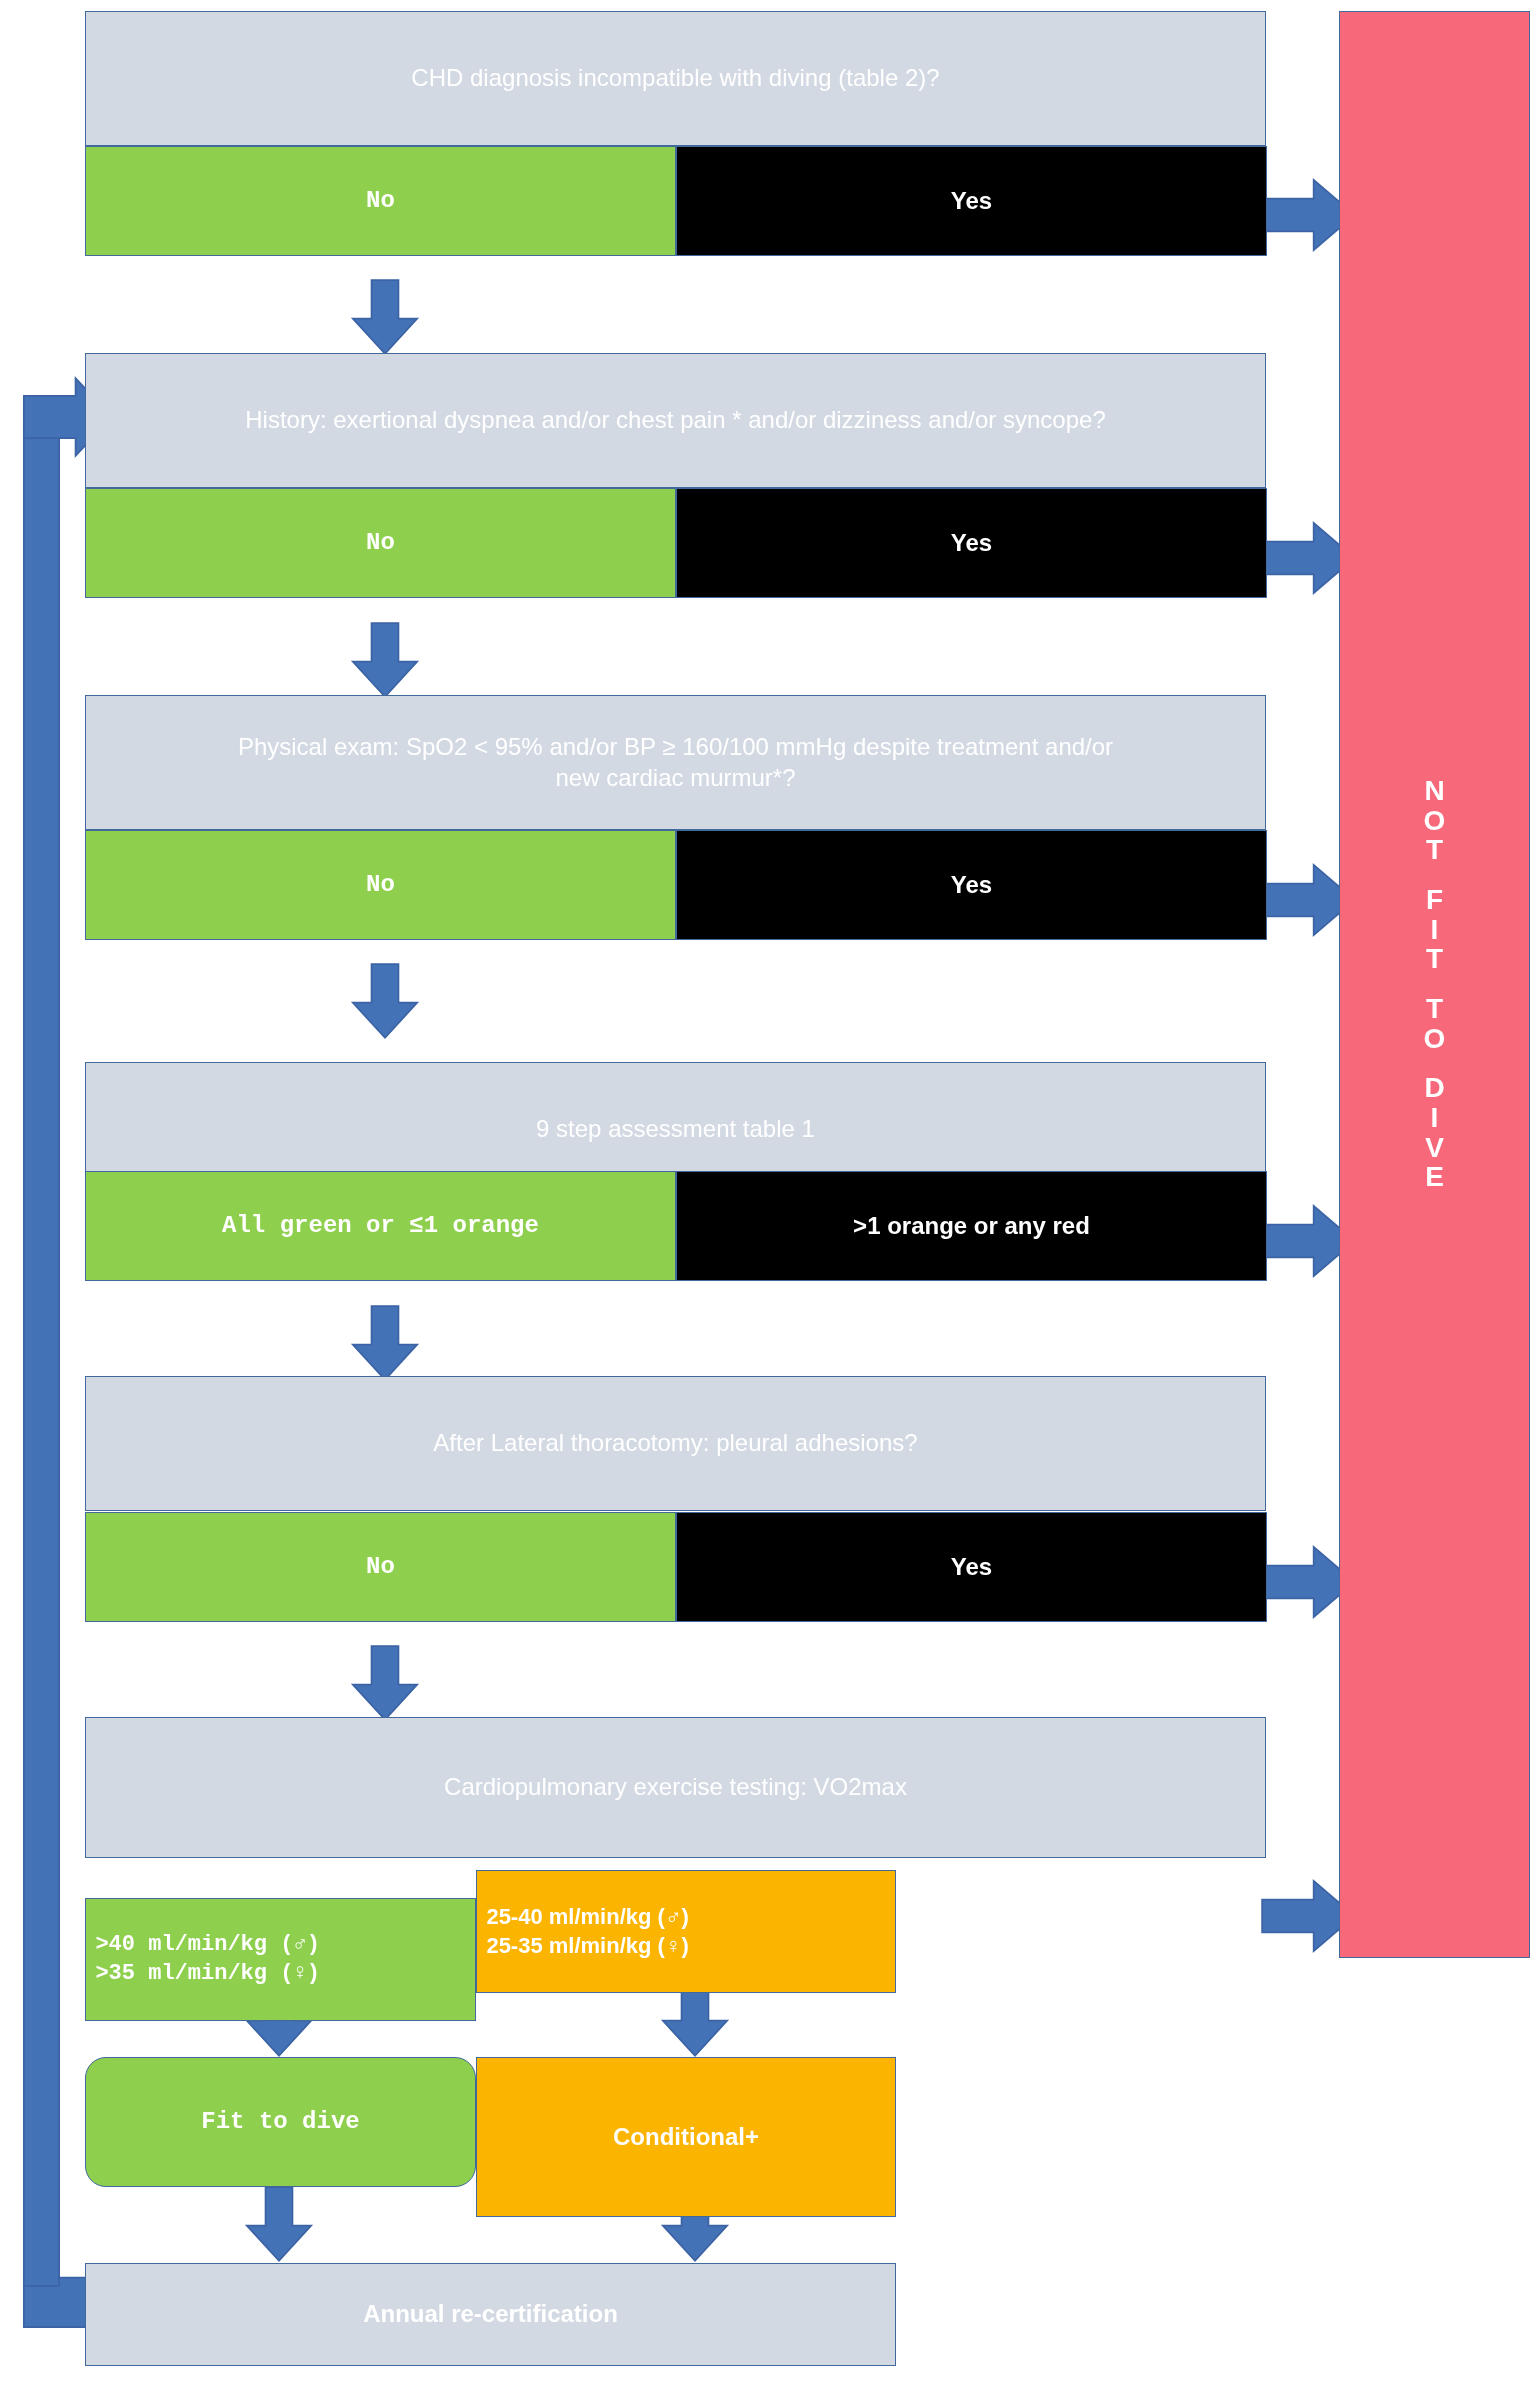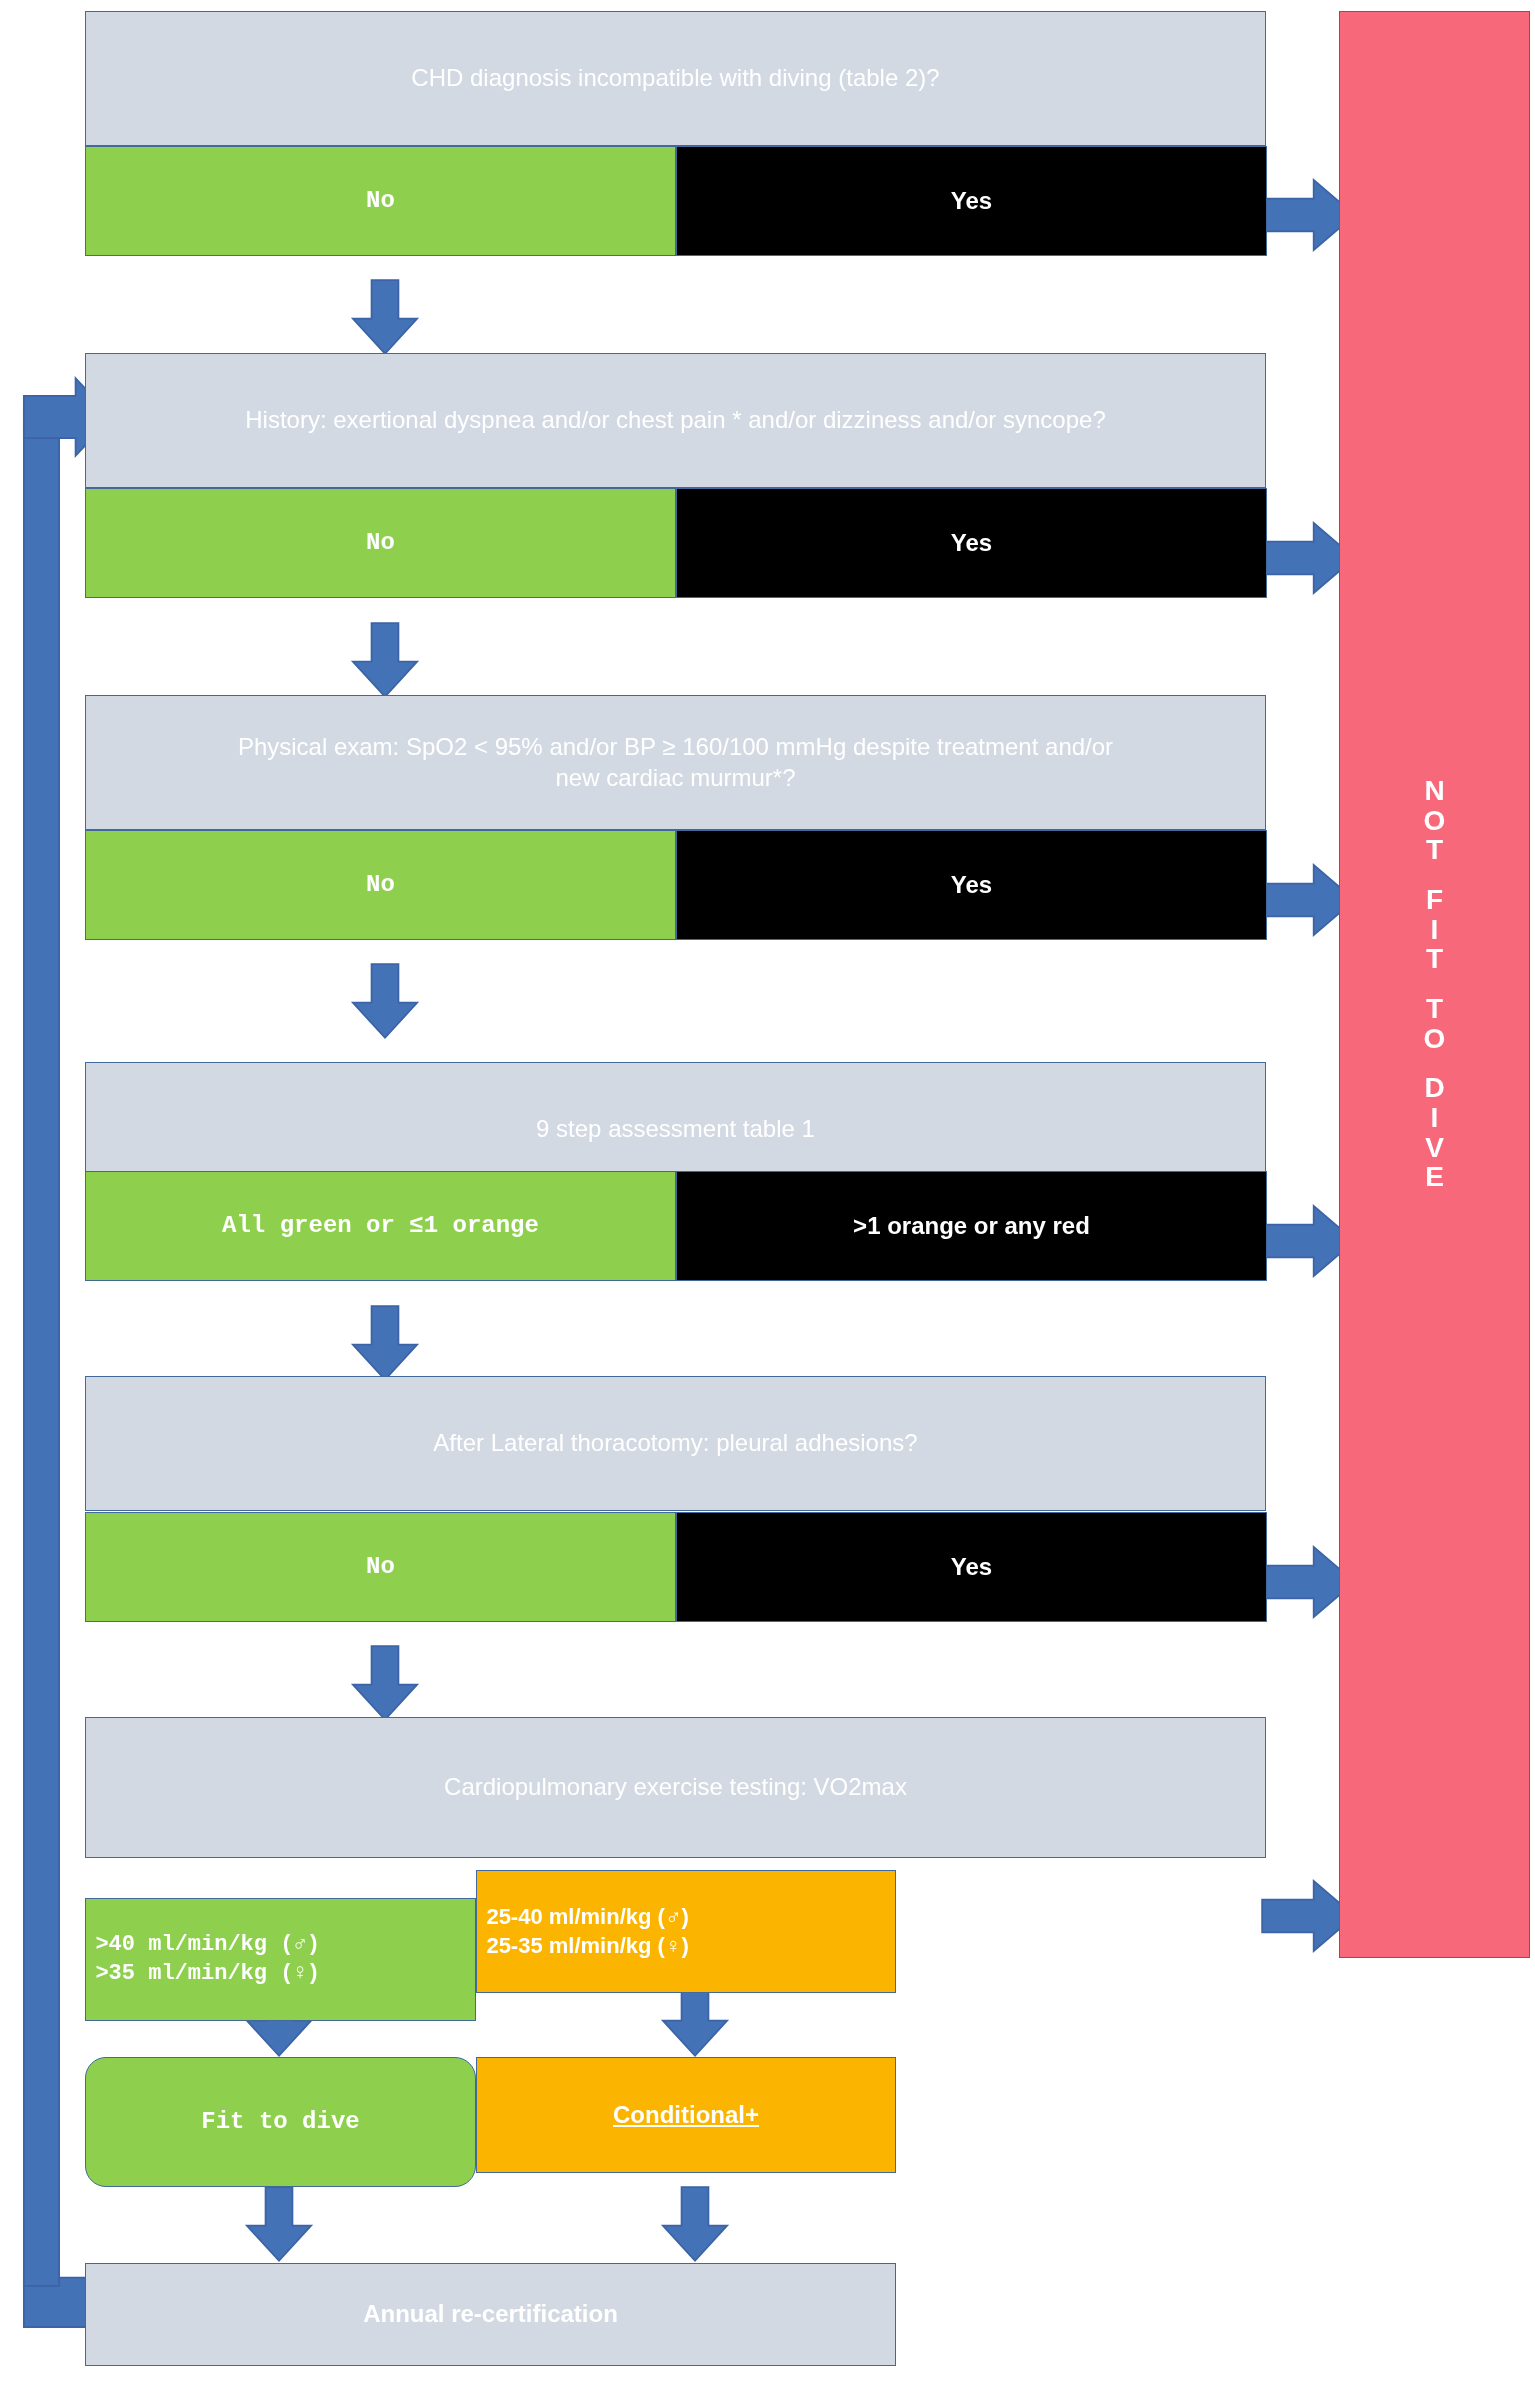--- a/index.html
+++ b/index.html
@@ -178,21 +178,21 @@
   <div class="node opt small green" style="left:85px;top:1858px;width:391px;height:123px;align-items:flex-start;margin-top:40px;">
     <span class="line">&gt;40 ml/min/kg  (♂)</span>
     <span class="line">&gt;35 ml/min/kg (♀)</span>
   </div>
   <div class="node opt small orange" style="left:476px;top:1858px;width:420px;height:123px;align-items:flex-start;margin-top:12px;">
     <span class="line">25-40 ml/min/kg (♂)</span>
     <span class="line">25-35 ml/min/kg (♀)</span>
   </div>
 
   <div class="node opt green" style="left:85px;top:2057px;width:391px;height:130px;border-radius:21px;">Fit to dive</div>
-  <div class="node opt orange" style="left:476px;top:2057px;width:420px;height:116px;text-decoration:underline;">Conditional+</div>
+  <div class="node opt orange" style="left:476px;top:2057px;width:420px;height:160px;">Conditional+</div>
 
   <div class="node q-head" style="left:85px;top:2263px;width:811px;height:103px;font-weight:bold;">Annual re-certification</div>
 
   <div id="notfit" style="left:1339px;top:10.6px;width:191px;height:1947px;">
     <div class="vstack">
       <span>N</span>
       <span>O</span>
       <span>T</span>
       <span class="gap">F</span>
       <span>I</span>

